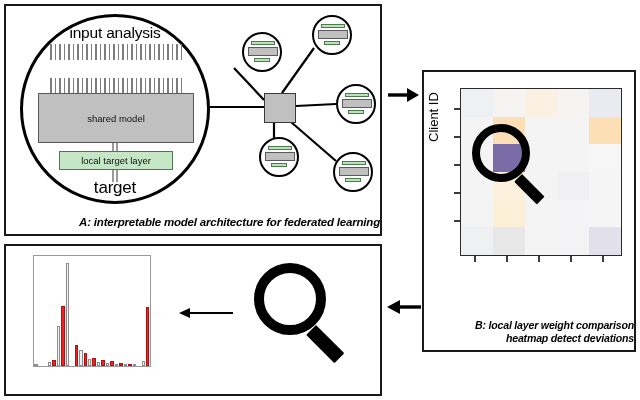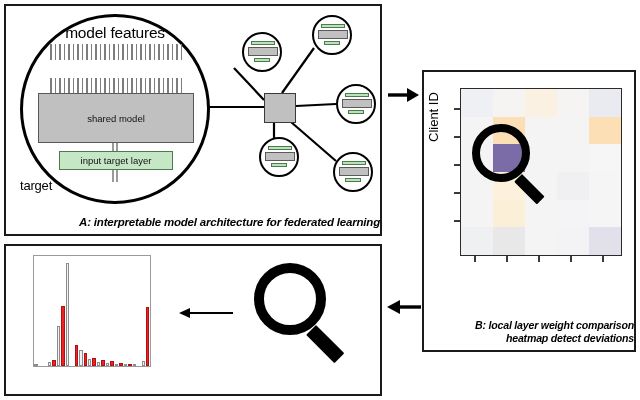--- a/index.html
+++ b/index.html
@@ -19,22 +19,22 @@
            font-style:italic;font-weight:600;letter-spacing:-0.2px;}
   #cap-a{bottom:6px;font-size:11.5px;}
   #cap-b{bottom:5px;font-size:10.6px;line-height:13px;}
   #cap-c{bottom:6px;font-size:11.5px;}
 
   
   #big-circle{position:absolute;left:14px;top:8px;width:190px;height:190px;
               border:3px solid #000;border-radius:50%;box-sizing:border-box;background:#fff;}
   #lbl-input-features{position:absolute;left:14px;top:18px;width:190px;text-align:center;
                       font-size:15.5px;letter-spacing:-0.2px;}
-  #lbl-target{position:absolute;left:14px;top:172px;width:190px;
-              font-size:13px;letter-spacing:-0.2px;}
+  #lbl-target{position:absolute;left:14px;top:172px;width:190px;text-align:center;
+              font-size:17px;letter-spacing:-0.2px;}
 
   .comb{position:absolute;display:flex;justify-content:space-between;}
   .comb i{display:block;width:1.5px;height:100%;background:#7d7d7d;}
   #comb-top{left:44px;top:38px;width:132px;height:16px;}
   #comb-mid{left:44px;top:72px;width:132px;height:16px;}
 
   .greenbox{position:absolute;background:#c6e7c6;border:1px solid #4c7a4c;
             box-sizing:border-box;display:flex;align-items:center;justify-content:center;
             font-size:9.5px;color:#111;}
   #local-input-layer{left:39px;top:53px;width:142px;height:19px;}
@@ -97,21 +97,21 @@
       <line x1="199" y1="101" x2="258" y2="101" stroke="#000" stroke-width="2.2"></line>
       <line x1="258" y1="94" x2="228" y2="62" stroke="#000" stroke-width="2.2"></line>
       <line x1="276" y1="87" x2="308" y2="42" stroke="#000" stroke-width="2.2"></line>
       <line x1="290" y1="100" x2="330" y2="98" stroke="#000" stroke-width="2.2"></line>
       <line x1="268" y1="117" x2="268" y2="135" stroke="#000" stroke-width="2.2"></line>
       <line x1="285" y1="116" x2="330" y2="155" stroke="#000" stroke-width="2.2"></line>
     </svg>
 
     <div id="big-circle"></div>
 
-    <div id="lbl-input-features">model features</div>
+    <div id="lbl-input-features">input analysis</div>
 
     <div class="comb" id="comb-top">
         <i></i>
         <i></i>
         <i></i>
         <i></i>
         <i></i>
         <i></i>
         <i></i>
         <i></i>
@@ -171,21 +171,21 @@
         <i></i>
         <i></i>
         <i></i>
       </div>
 
     <div id="shared-model">shared model</div>
 
     <div class="vwire" id="w1"></div>
     <div class="vwire" id="w2"></div>
 
-    <div class="greenbox" id="local-target-layer">input target layer</div>
+    <div class="greenbox" id="local-target-layer">local target layer</div>
 
     <div class="vwire" id="w3"></div>
     <div class="vwire" id="w4"></div>
 
     <div id="lbl-target">target</div>
 
     <div id="hub"></div>
 
     <div id="client-nodes">
         <div class="node" style="left: 236px; top: 26px;">

